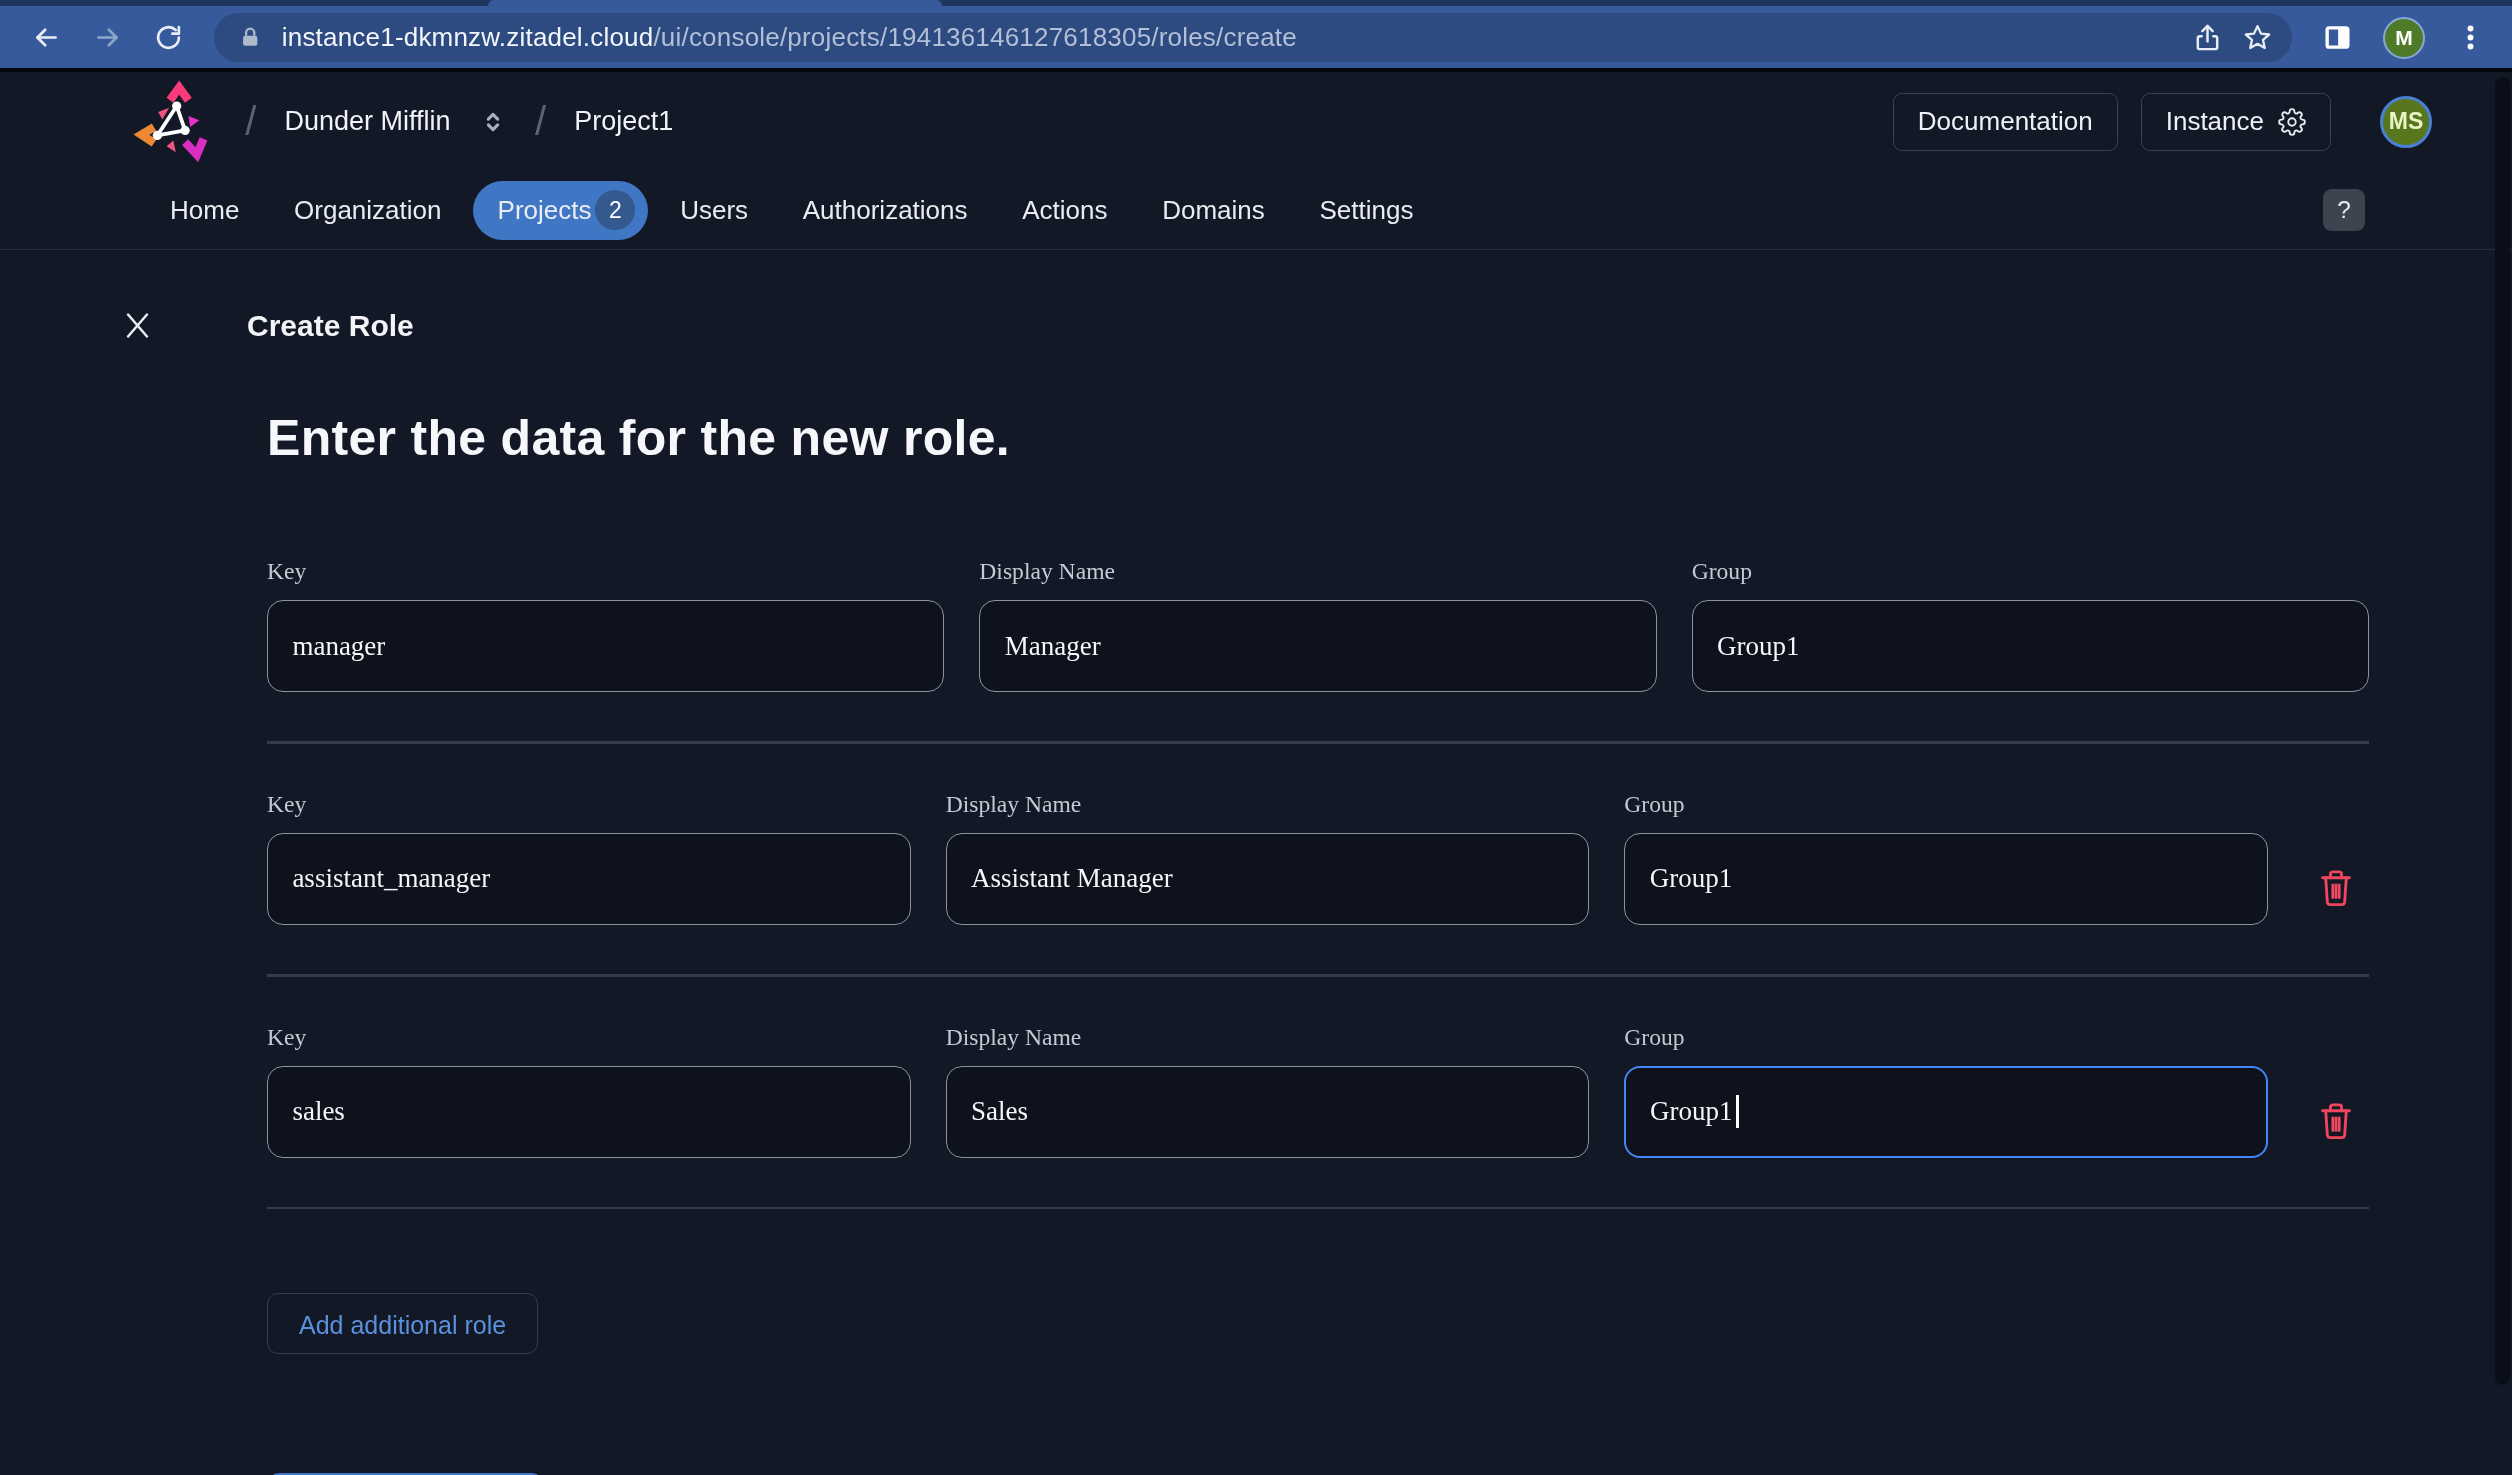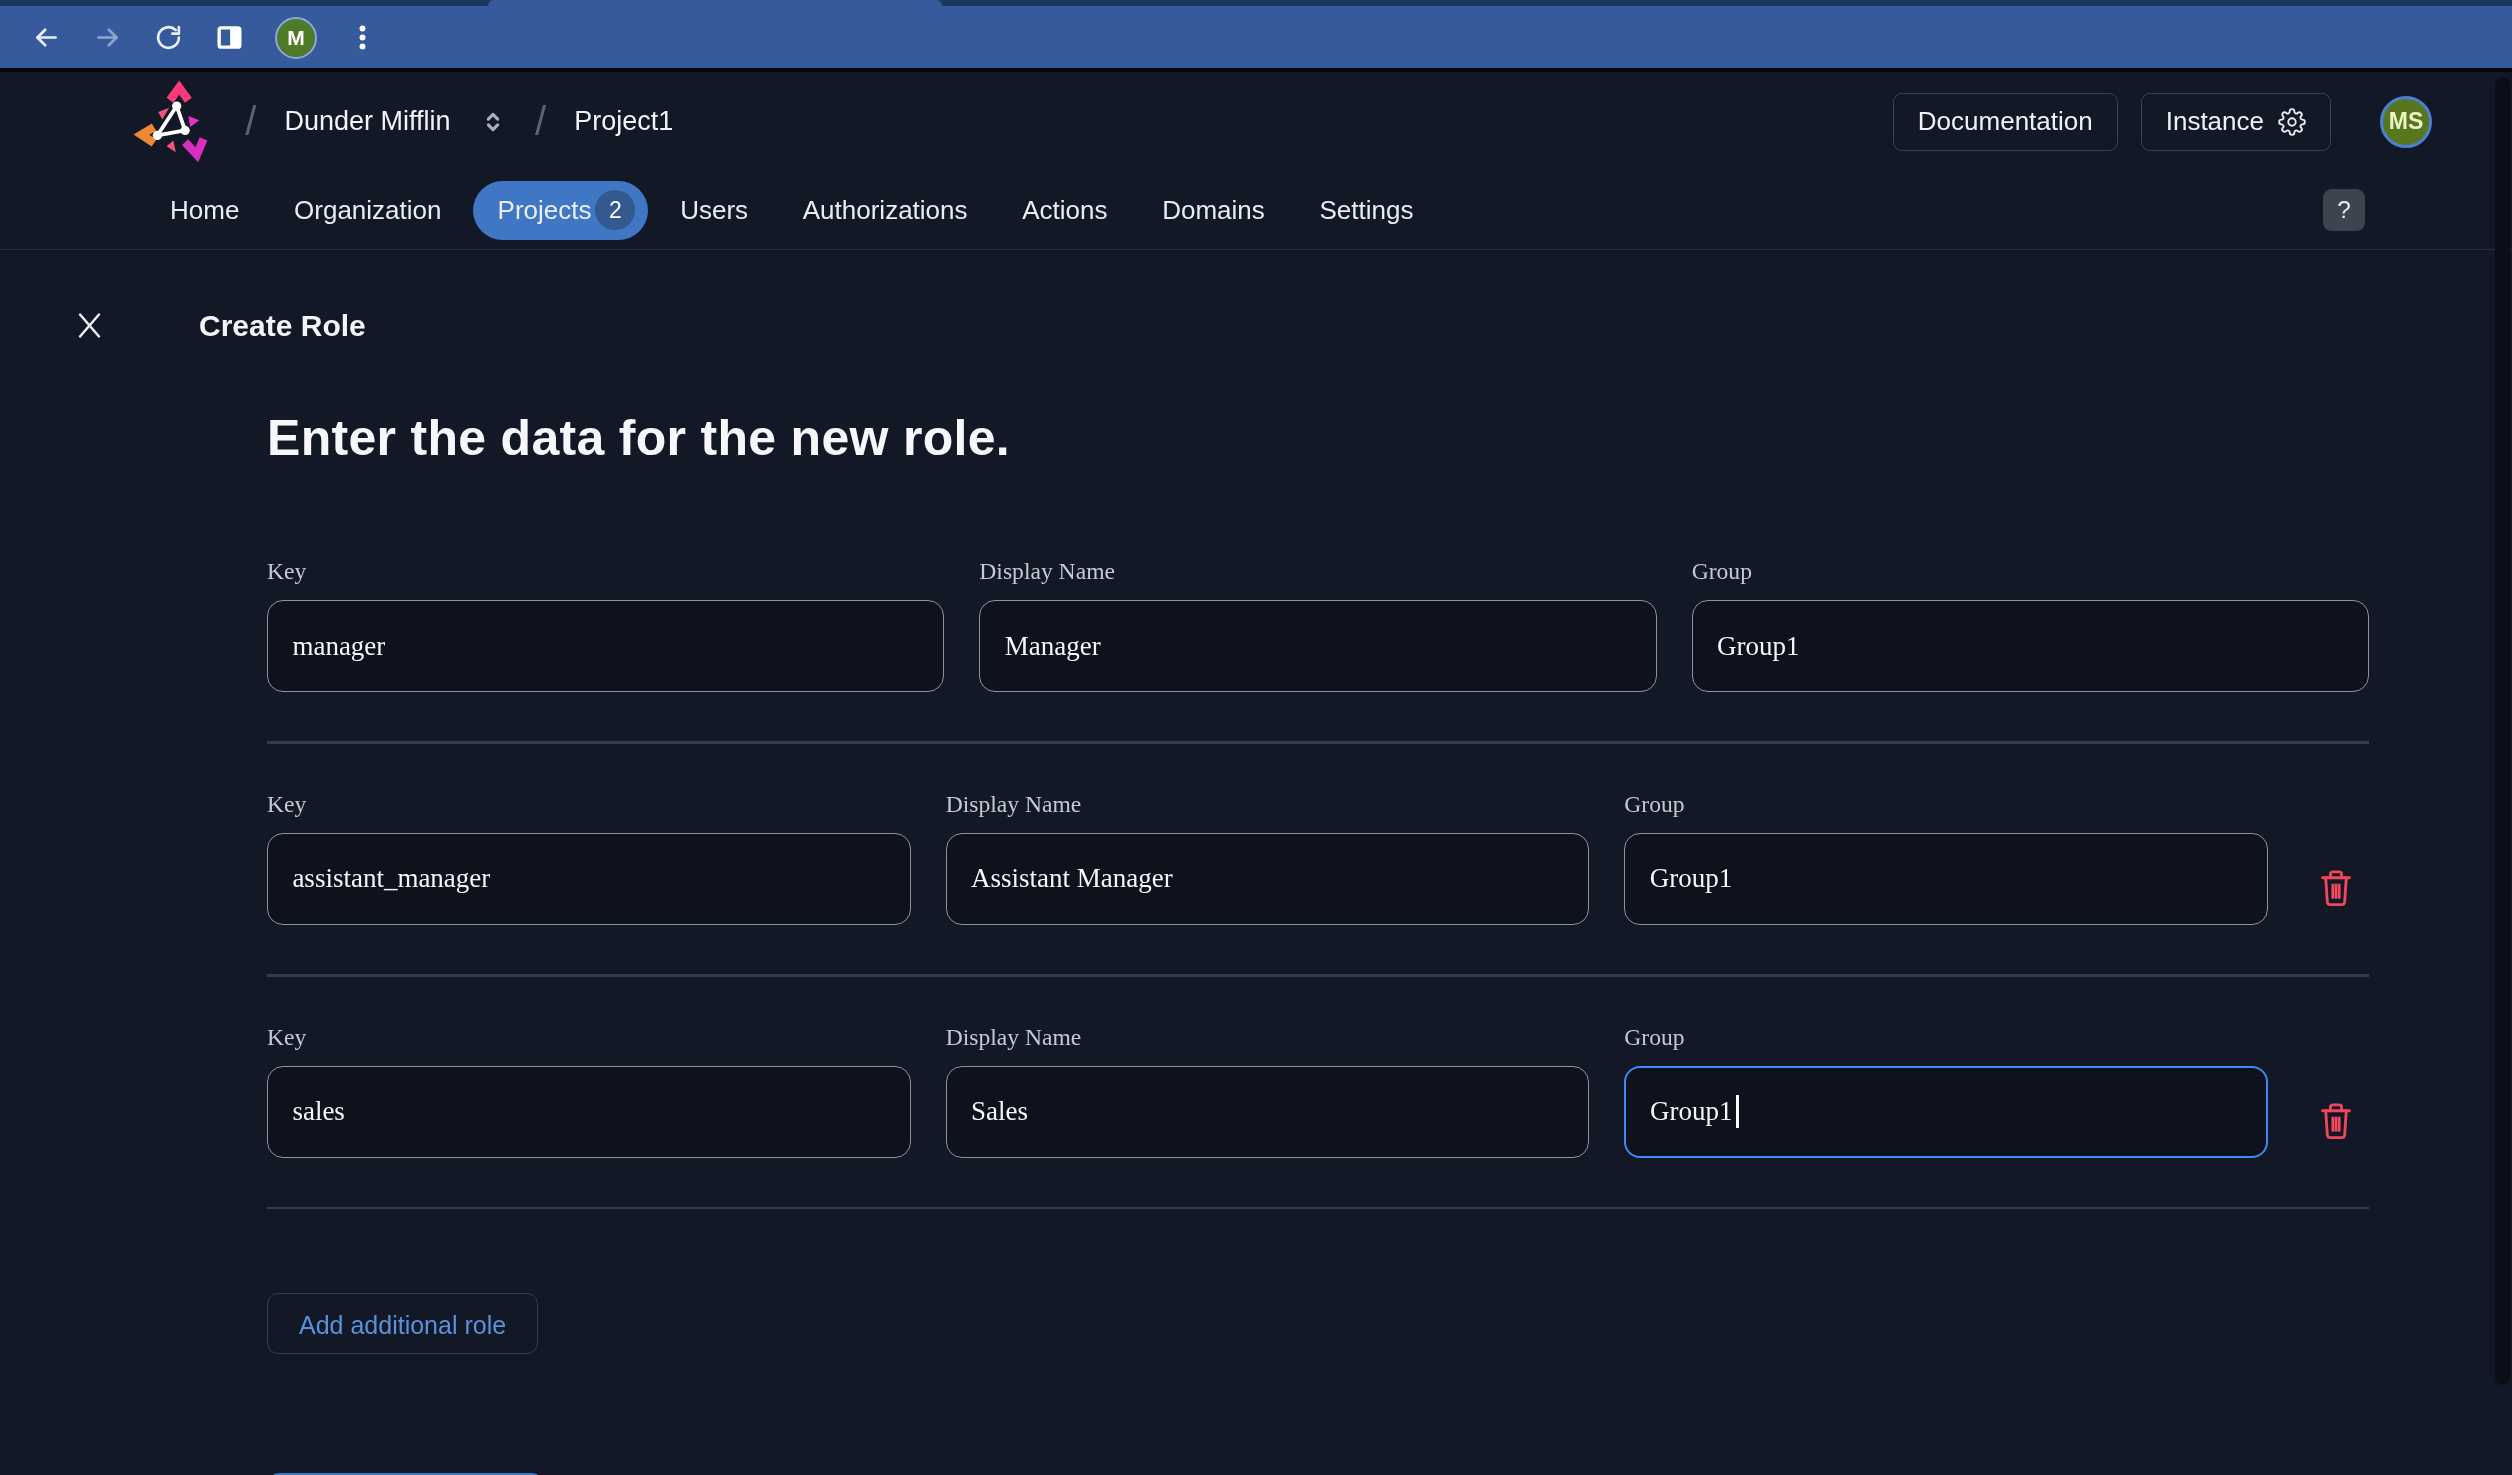--- a/index.html
+++ b/index.html
@@ -34,21 +34,21 @@
 
   
   .nav-row { height:79px; display:flex; align-items:center; padding:0 147px 0 147px; gap:8.7px; border-bottom:1.7px solid #272d3b; }
   .nav-tab { padding:13px 23px; font-size:26px; color:#e9ecf1; border-radius:871px; cursor:pointer; display:flex; align-items:center; }
   .nav-tab.active { background:#3f77c4; gap:4px; padding:9.6px 13px 9.6px 24.4px; }
   .tab-badge { width:40px; height:40px; border-radius:50%; background:#33598f; font-size:23px; color:#fff; display:flex; align-items:center; justify-content:center; }
   .help-btn { margin-left:auto; width:42px; height:42px; border-radius:8.7px; background:#3e4350; border:none; color:#e6e9ef; font-size:24.4px; font-family:inherit; display:flex; align-items:center; justify-content:center; cursor:pointer; }
 
   
   .main { padding-top:58px; }
-  .detail-header { display:flex; align-items:center; padding-left:72px; gap:92px; }
+  .detail-header { display:flex; align-items:center; padding-left:120px; gap:92px; }
   .close-btn { background:none; border:none; cursor:pointer; width:35px; height:35px; padding:0; }
   .page-title { font-size:30px; font-weight:600; color:#f2f4f8; }
   .headline { margin:66px 2px 0 267px; font-size:50px; font-weight:600; color:#f5f7fa; letter-spacing:0.3px; }
 
   .form { margin:91px 143px 0 267px; }
   .role-row { display:grid; grid-template-columns:1fr 1fr 1fr; column-gap:35px; align-items:end;font-family:Liberation Serif, serif; }
   .role-row.removable { grid-template-columns:1fr 1fr 1fr 66px; }
   .field label { display:block; font-size:23.6px; color:#c4c9d3; margin-bottom:15px; }
   .input { height:92px; border:1.7px solid #8d939d; border-radius:16px; background:#0d121c; display:flex; align-items:center; padding:0 24.4px; font-size:27px; color:#f4f6f9; cursor:text; }
   .input.focused { border:2.6px solid #4187f5; padding:0 23.6px; }
@@ -76,20 +76,35 @@
       </svg>
     <svg class="nav-ico" viewBox="0 0 24 24" fill="none" stroke="#8da5c9" stroke-width="2.1" stroke-linecap="round" stroke-linejoin="round">
         <path d="M5 12h14"></path>
         <path d="M13 6l6 6-6 6"></path>
       </svg>
     <svg class="nav-ico" viewBox="0 0 24 24" fill="none" stroke="#e8edf5" stroke-width="2.1" stroke-linecap="round" stroke-linejoin="round">
         <path d="M20 12a8 8 0 1 1-2.4-5.7"></path>
         <path d="M20 4v5h-5"></path>
       </svg>
 
+    <div class="url-bar">
+      <svg width="24.4" height="24.4" viewBox="0 0 24 24">
+          <rect x="5" y="10.5" width="14" height="10" rx="2" fill="#aeb9cc"></rect>
+          <path d="M8 10.5V7.5a4 4 0 0 1 8 0v3" stroke="#aeb9cc" stroke-width="2.2" fill="none"></path>
+        </svg>
+      <div class="url-text"><span class="url-domain">instance1-dkmnzw.zitadel.cloud</span><span class="url-path">/ui/console/projects/194136146127618305/roles/create</span></div>
+      <svg class="nav-ico" viewBox="0 0 24 24" fill="none" stroke="#e8edf5" stroke-width="1.9" stroke-linecap="round" stroke-linejoin="round">
+          <path d="M12 15V3.5"></path>
+          <path d="M8 7l4-4 4 4"></path>
+          <path d="M7.5 11H6a1.5 1.5 0 0 0-1.5 1.5v7A1.5 1.5 0 0 0 6 21h12a1.5 1.5 0 0 0 1.5-1.5v-7A1.5 1.5 0 0 0 18 11h-1.5"></path>
+        </svg>
+      <svg class="nav-ico" viewBox="0 0 24 24" fill="none" stroke="#e8edf5" stroke-width="1.8" stroke-linejoin="round">
+          <path d="M12 3.2l2.7 5.8 6.3.7-4.7 4.2 1.3 6.2-5.6-3.2-5.6 3.2 1.3-6.2L3 9.7l6.3-.7z"></path>
+        </svg>
+    </div>
 
     <svg class="nav-ico" viewBox="0 0 24 24">
         <rect x="4" y="4.5" width="16" height="15" rx="1.5" fill="none" stroke="#ffffff" stroke-width="2.6"></rect>
         <rect x="12.5" y="4.5" width="7.5" height="15" fill="#ffffff"></rect>
       </svg>
     <div class="avatar-m">M</div>
     <svg class="nav-ico" viewBox="0 0 24 24" fill="#ffffff">
         <circle cx="12" cy="5" r="2.3"></circle>
         <circle cx="12" cy="12" r="2.3"></circle>
         <circle cx="12" cy="19" r="2.3"></circle>

